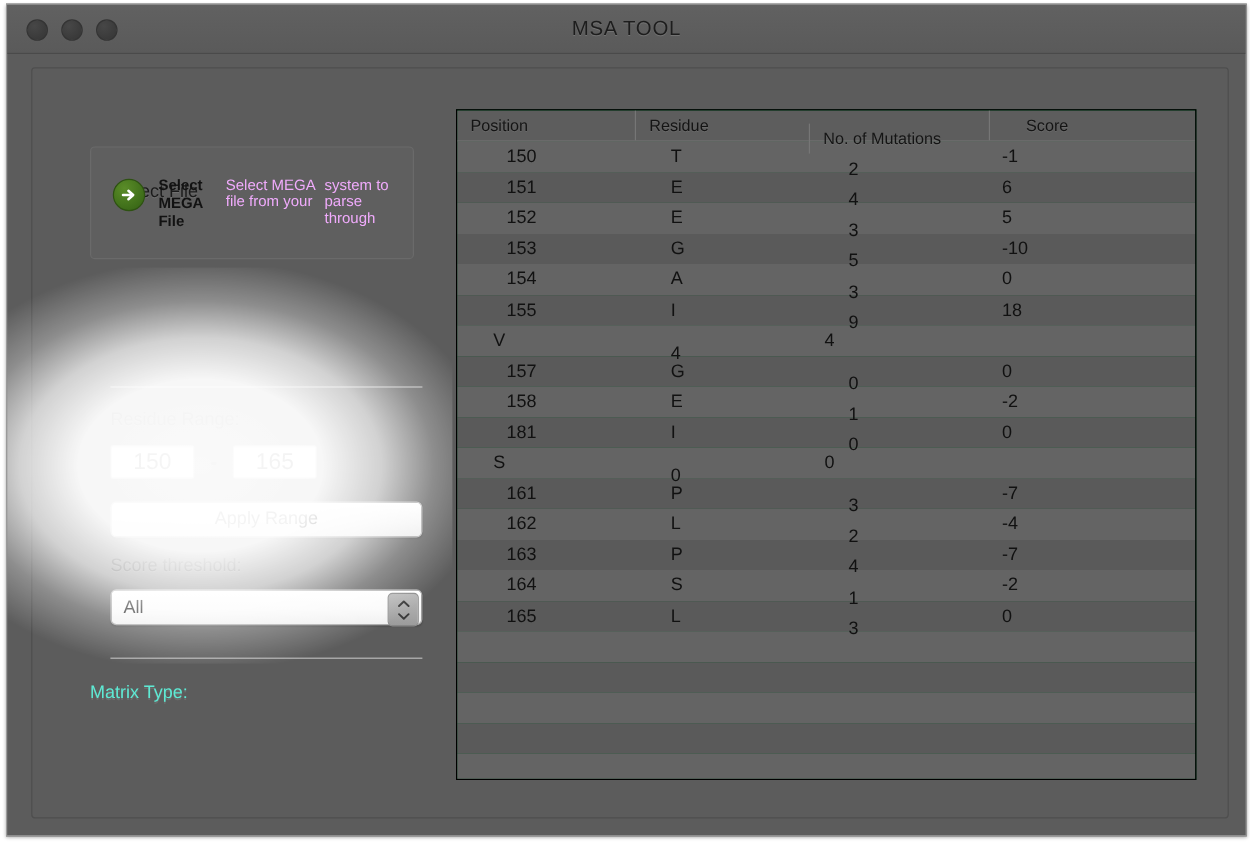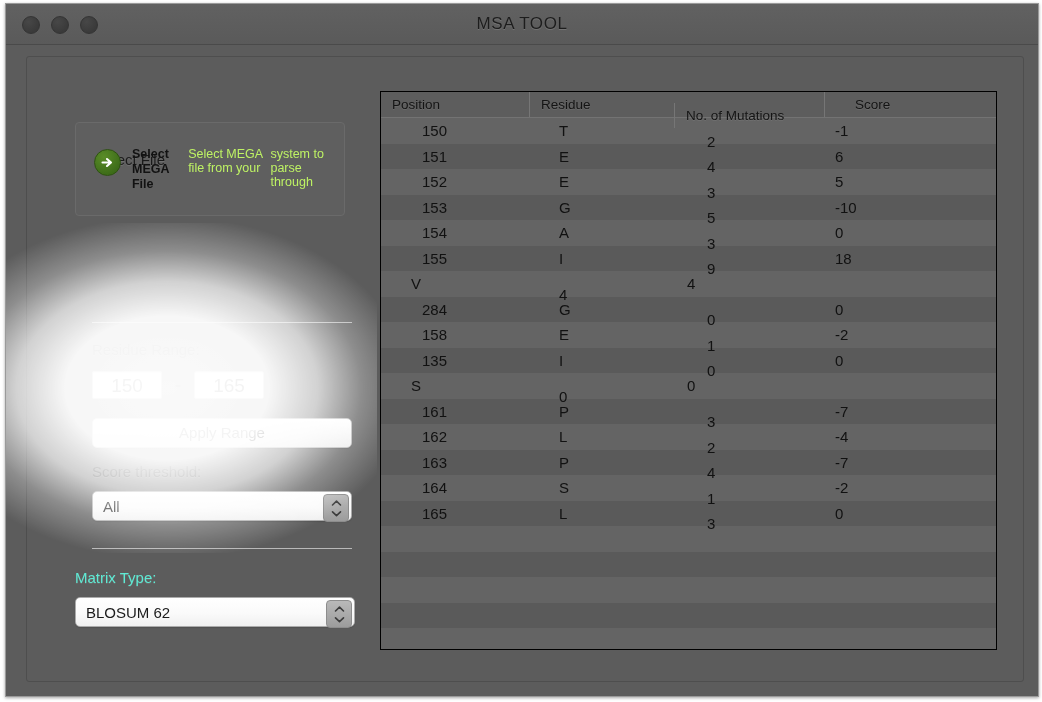--- a/index.html
+++ b/index.html
@@ -52,21 +52,21 @@
     border:1px solid #6a6a6a;border-radius:4px;
     background:rgba(255,255,255,.025);
   }
   #select-file-row{position:absolute;left:18px;top:24px;display:flex;align-items:flex-start;gap:11px;}
   #arrow-icon{width:25px;height:25px;border-radius:50%;flex:0 0 auto;margin-top:2px;
     background:radial-gradient(circle at 35% 28%,#5a8c28,#3c6b18 75%);
     border:1px solid #2e5212;position:relative;}
   #arrow-icon svg{position:absolute;left:4px;top:4px;}
   #select-file-texts{display:flex;justify-content:flex-end;}
   #select-file-title{color:#121212;font-size:12.5px;font-weight:bold;line-height:15px;}
-  .select-file-sub{color:#bef264;font-size:12.5px;line-height:14px;}
+  .select-file-sub{color:#f0abfc;font-size:12.5px;line-height:14px;}
 
   
   #controls-group{position:absolute;left:48px;top:238px;width:290px;height:285px;}
   .divider{position:absolute;left:17px;width:260px;height:1px;background:#b9b9b9;}
   #divider-top{top:27px;}
   #divider-bottom{top:253px;}
   #residue-range-label{left:17px;top:46px;font-size:15px;color:#161616;position:absolute;}
   #range-row{position:absolute;left:17px;top:76px;display:flex;align-items:center;gap:8px;}
   .num-field{
     width:70px;height:28px;line-height:28px;box-sizing:border-box;
@@ -203,31 +203,20 @@
           </span>
         </div>
 
         <div class="divider" id="divider-bottom"></div>
       </div>
 
       <div id="spotlight"></div>
 
       <div class="section-label" id="matrix-type-label">Matrix Type:</div>
 
-      <div class="combo" id="matrix-type-combo">
-        <span class="combo-value">BLOSUM 62</span>
-        <span class="combo-stepper">
-          <svg width="11" height="7" viewBox="0 0 11 7">
-              <path d="M1.5 5 L5.5 1.2 L9.5 5" fill="none" stroke="#3b3b3b" stroke-width="1.6" stroke-linecap="round" stroke-linejoin="round"></path>
-            </svg>
-          <svg width="11" height="7" viewBox="0 0 11 7">
-              <path d="M1.5 1.8 L5.5 5.6 L9.5 1.8" fill="none" stroke="#3b3b3b" stroke-width="1.6" stroke-linecap="round" stroke-linejoin="round"></path>
-            </svg>
-        </span>
-      </div>
     </div>
 
     <div id="results-table">
       <div id="table-header">
         <div class="th c-pos">Position</div>
         <div class="th c-res">Residue</div>
         <div class="th c-mut">No. of Mutations</div>
         <div class="th c-score">Score</div>
       </div>
       <div id="table-body">
@@ -266,33 +255,33 @@
             <div class="td c-res">I</div>
             <div class="td c-mut">9</div>
             <div class="td c-score">18</div>
           </div>
           <div class="tr odd">
             <div class="td c-res">V</div>
             <div class="td c-mut">4</div>
             <div class="td c-score">4</div>
           </div>
           <div class="tr even">
-            <div class="td c-pos">284</div>
+            <div class="td c-pos">157</div>
             <div class="td c-res">G</div>
             <div class="td c-mut">0</div>
             <div class="td c-score">0</div>
           </div>
           <div class="tr odd">
             <div class="td c-pos">158</div>
             <div class="td c-res">E</div>
             <div class="td c-mut">1</div>
             <div class="td c-score">-2</div>
           </div>
           <div class="tr even">
-            <div class="td c-pos">135</div>
+            <div class="td c-pos">181</div>
             <div class="td c-res">I</div>
             <div class="td c-mut">0</div>
             <div class="td c-score">0</div>
           </div>
           <div class="tr odd">
             <div class="td c-res">S</div>
             <div class="td c-mut">0</div>
             <div class="td c-score">0</div>
           </div>
           <div class="tr even">

